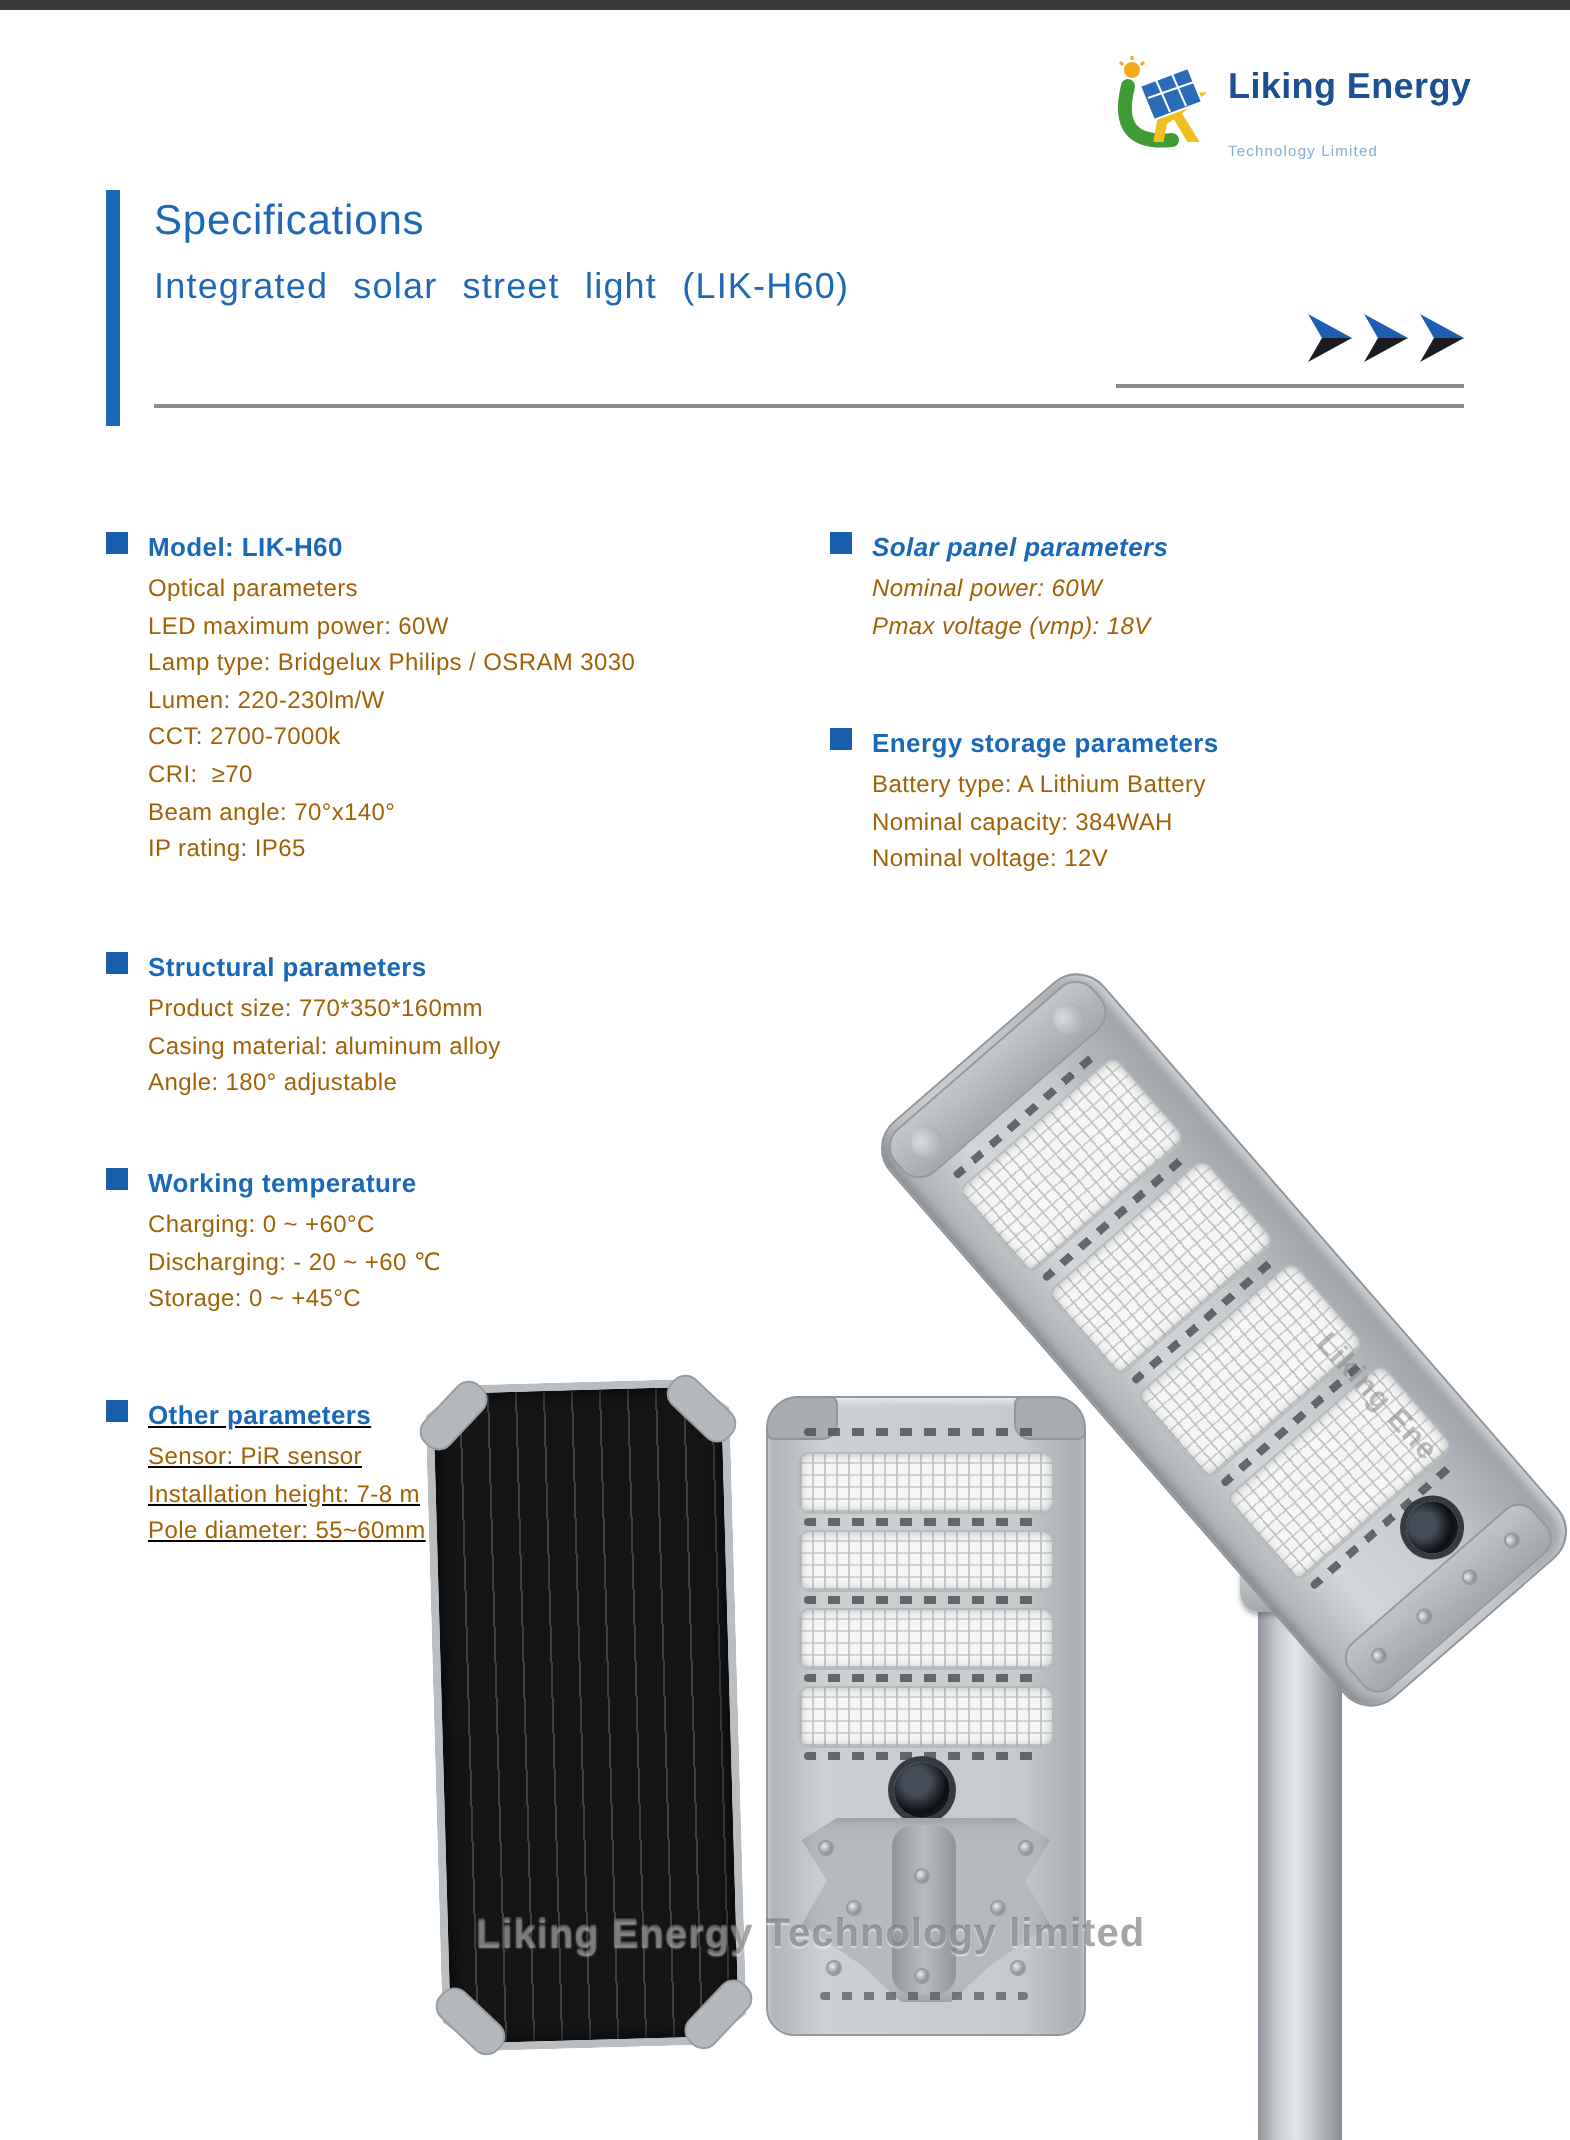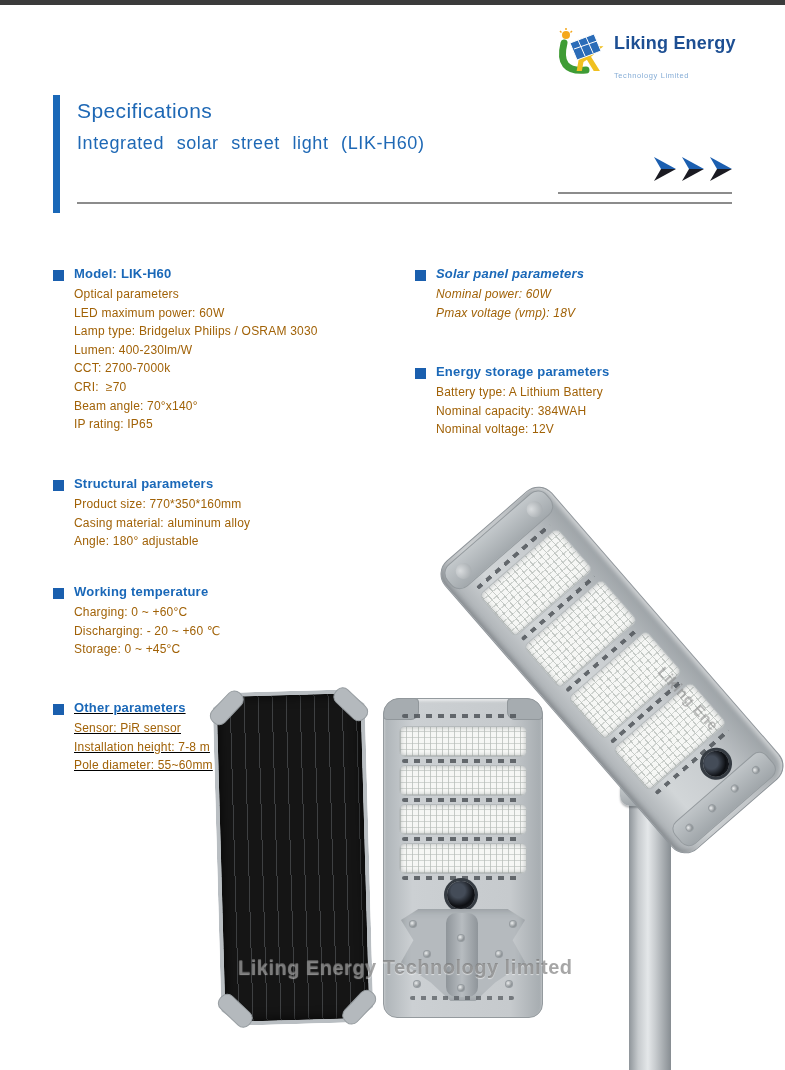--- a/index.html
+++ b/index.html
@@ -19,21 +19,21 @@
   
   .accent-bar{left:53px;top:95px;width:7px;height:118px;background:#1a68b8;}
   .h-title{left:77px;top:99px;font-size:21px;color:#1e68b5;letter-spacing:.4px;}
   .h-sub{left:77px;top:133px;font-size:18px;color:#1e68b5;letter-spacing:.6px;word-spacing:7px;}
   .arrows{left:653px;top:156px;display:flex;gap:4px;}
   .line-short{left:558px;top:192px;width:174px;height:2px;background:#8c8c8c;}
   .line-long{left:77px;top:202px;width:655px;height:2px;background:#8c8c8c;}
 
   
   .section{width:330px;}
-  .sec-head{display:flex;align-items:flex-end;gap:10px;margin-bottom:4px;}
+  .sec-head{display:flex;align-items:flex-start;gap:10px;margin-bottom:4px;}
   .bullet{width:11px;height:11px;background:#1a5fae;flex:0 0 auto;}
   .sec-title{font-size:13px;font-weight:bold;color:#1a68b8;letter-spacing:.2px;}
   .sec-lines{margin-left:21px;}
   .spec-line{font-size:12px;color:#a16207;line-height:18.6px;letter-spacing:.2px;white-space:pre;}
 
   
   
   .pole{left:629px;top:796px;width:42px;height:274px;z-index:1;
         background:linear-gradient(90deg,#8f959a 0,#c6cacd 22%,#e4e7e9 45%,#c9cdd0 62%,#878d92 100%);}
   .pole-seam{left:629px;top:800px;width:42px;height:2px;background:rgba(90,96,100,.45);z-index:2;}
@@ -152,21 +152,21 @@
 
   <div class="abs section" style="left:53px;top:266px;">
     <div class="sec-head">
       <span class="bullet"></span>
       <span class="sec-title">Model: LIK-H60</span>
     </div>
     <div class="sec-lines">
       <div class="spec-line">Optical parameters</div>
       <div class="spec-line">LED maximum power: 60W</div>
       <div class="spec-line">Lamp type: Bridgelux Philips / OSRAM 3030</div>
-      <div class="spec-line">Lumen: 400-230lm/W</div>
+      <div class="spec-line">Lumen: 220-230lm/W</div>
       <div class="spec-line">CCT: 2700-7000k</div>
       <div class="spec-line">CRI:  ≥70</div>
       <div class="spec-line">Beam angle: 70°x140°</div>
       <div class="spec-line">IP rating: IP65</div>
     </div>
   </div>
 
   <div class="abs section" style="left:53px;top:476px;">
     <div class="sec-head">
       <span class="bullet"></span>

